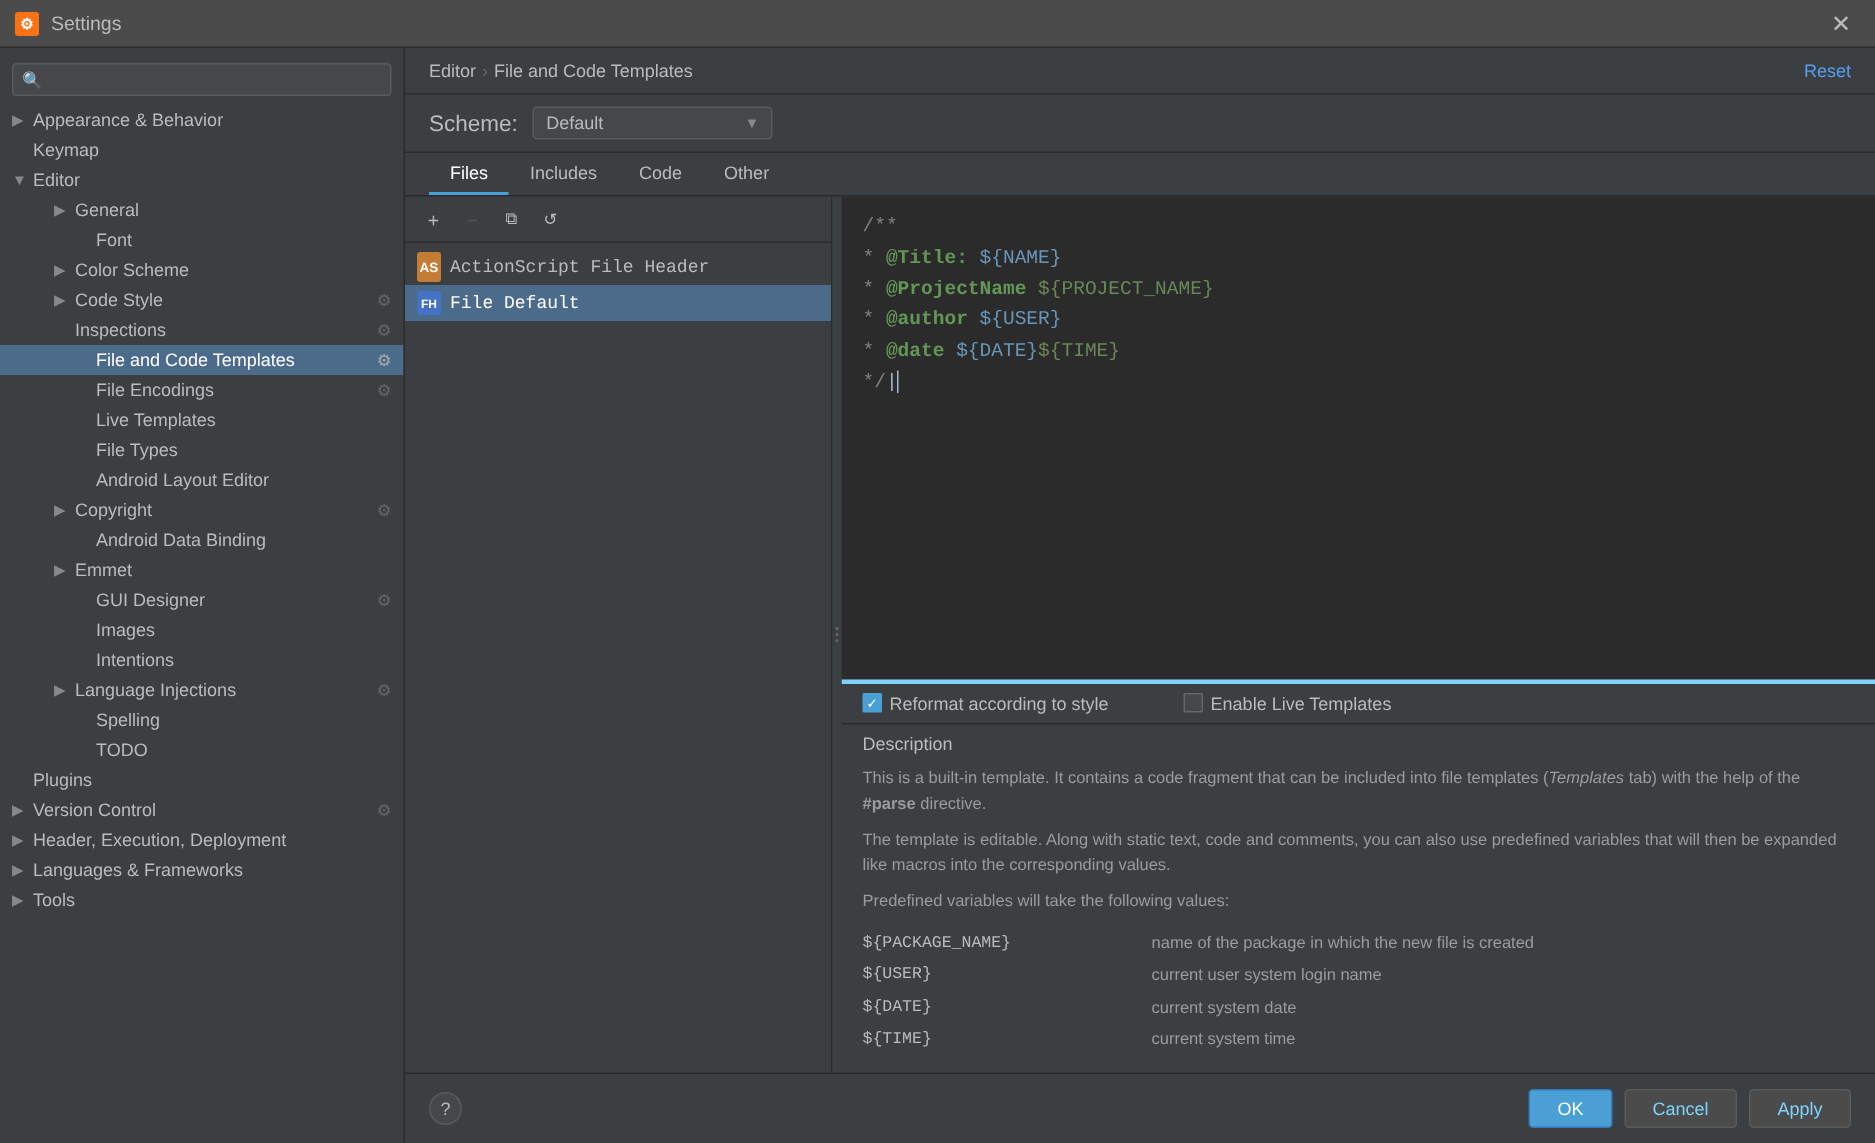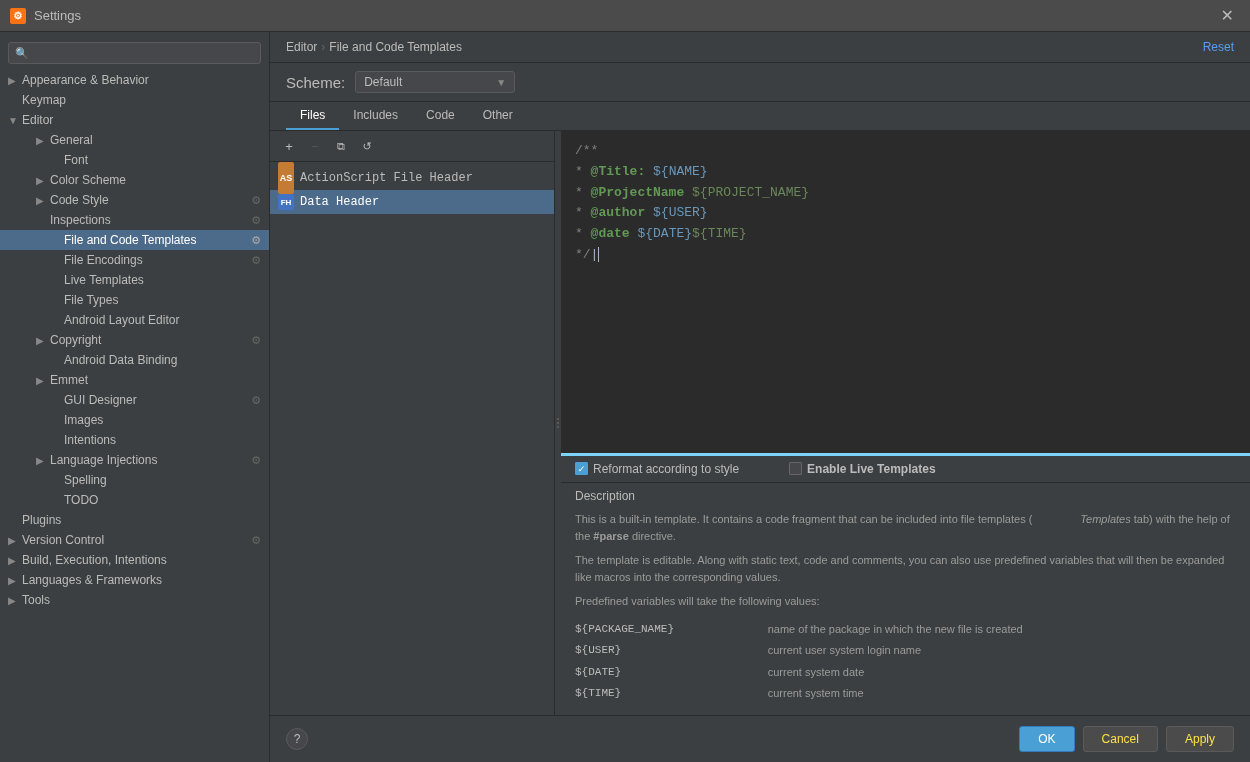--- a/index.html
+++ b/index.html
@@ -254,21 +254,21 @@
     .file-item.selected .file-item-label { color: white; }
 
     
     .icon-as {
       background: #c47b34;
       color: white;
       font-size: 9px;
       font-weight: bold;
       border-radius: 2px;
       width: 16px;
-      height: 32px;
+      height: 20px;
       display: flex;
       align-items: center;
       justify-content: center;
     }
     
     .icon-fh {
       background: #4472c4;
       color: white;
       font-size: 8px;
       font-weight: bold;
@@ -373,21 +373,21 @@
       color: #bbbbbb;
     }
     .description-body {
       padding: 6px 14px 10px;
       font-size: 11px;
       color: #9b9b9b;
       line-height: 1.6;
       overflow-y: auto;
       max-height: 220px;
     }
-    .description-body em { font-style: italic; color: #9b9b9b; padding-left: 48px; }
+    .description-body em { font-style: italic; color: #9b9b9b; }
     .description-body strong { font-weight: bold; color: #9b9b9b; }
     .desc-table {
       margin-top: 8px;
       border-collapse: collapse;
       width: 100%;
     }
     .desc-table td {
       padding: 2px 10px 2px 0;
       font-size: 11px;
       color: #9b9b9b;
@@ -418,21 +418,21 @@
       border: 1px solid;
     }
     .btn-primary {
       background: #4a9fd4;
       border-color: #357abd;
       color: white;
     }
     .btn-default {
       background: #4b4b4b;
       border-color: #5a5a5a;
-      color: #fde047;
+      color: #7dd3fc;
     }
 
     .help-btn {
       width: 22px;
       height: 22px;
       border-radius: 50%;
       border: 1px solid #5a5a5a;
       background: #45474a;
       color: #bbbbbb;
       font-size: 12px;
@@ -569,21 +569,21 @@
       <span class="arrow"></span>
       <span class="item-label">Plugins</span>
     </div>
     <div class="tree-item indent-0">
       <span class="arrow">▶</span>
       <span class="item-label">Version Control</span>
       <span class="gear-icon">⚙</span>
     </div>
     <div class="tree-item indent-0">
       <span class="arrow">▶</span>
-      <span class="item-label">Build, Execution, Intentions</span>
+      <span class="item-label">Header, Execution, Deployment</span>
     </div>
     <div class="tree-item indent-0">
       <span class="arrow">▶</span>
       <span class="item-label">Languages &amp; Frameworks</span>
     </div>
     <div class="tree-item indent-0">
       <span class="arrow">▶</span>
       <span class="item-label">Tools</span>
     </div>
   </div>
@@ -627,21 +627,21 @@
           <div class="file-item">
             <div class="file-item-icon">
               <div class="icon-as">AS</div>
             </div>
             <span class="file-item-label">ActionScript File Header</span>
           </div>
           <div class="file-item selected">
             <div class="file-item-icon">
               <div class="icon-fh">FH</div>
             </div>
-            <span class="file-item-label">Data Header</span>
+            <span class="file-item-label">File Default</span>
           </div>
         </div>
       </div>
 
       <div class="divider-handle">
         <div class="divider-dots">
           <span></span>
             <span></span>
             <span></span>
         </div>
@@ -656,21 +656,21 @@
           <div><span class="comment"> * </span><span class="javadoc-tag">@author</span><span class="comment"> </span><span class="variable">${USER}</span></div>
           <div><span class="comment"> * </span><span class="javadoc-tag">@date</span><span class="comment"> </span><span class="variable">${DATE}</span><span class="value">${TIME}</span></div>
           <div><span class="comment"> */</span><span class="cursor">|</span></div>
         </div>
 
         <div class="options-bar">
           <label class="checkbox-label">
             <div class="checkbox checked"></div>
             <span>Reformat according to style</span>
           </label>
-          <label class="checkbox-label" style="margin-left: 30px; font-weight: bold;">
+          <label class="checkbox-label" style="margin-left: 30px;">
             <div class="checkbox"></div>
             <span>Enable Live Templates</span>
           </label>
         </div>
 
         <div class="description-area">
           <div class="description-header">Description</div>
           <div class="description-body">
             <p>
               This is a built-in template. It contains a code fragment that can be included into file templates (<em>Templates</em> tab)

